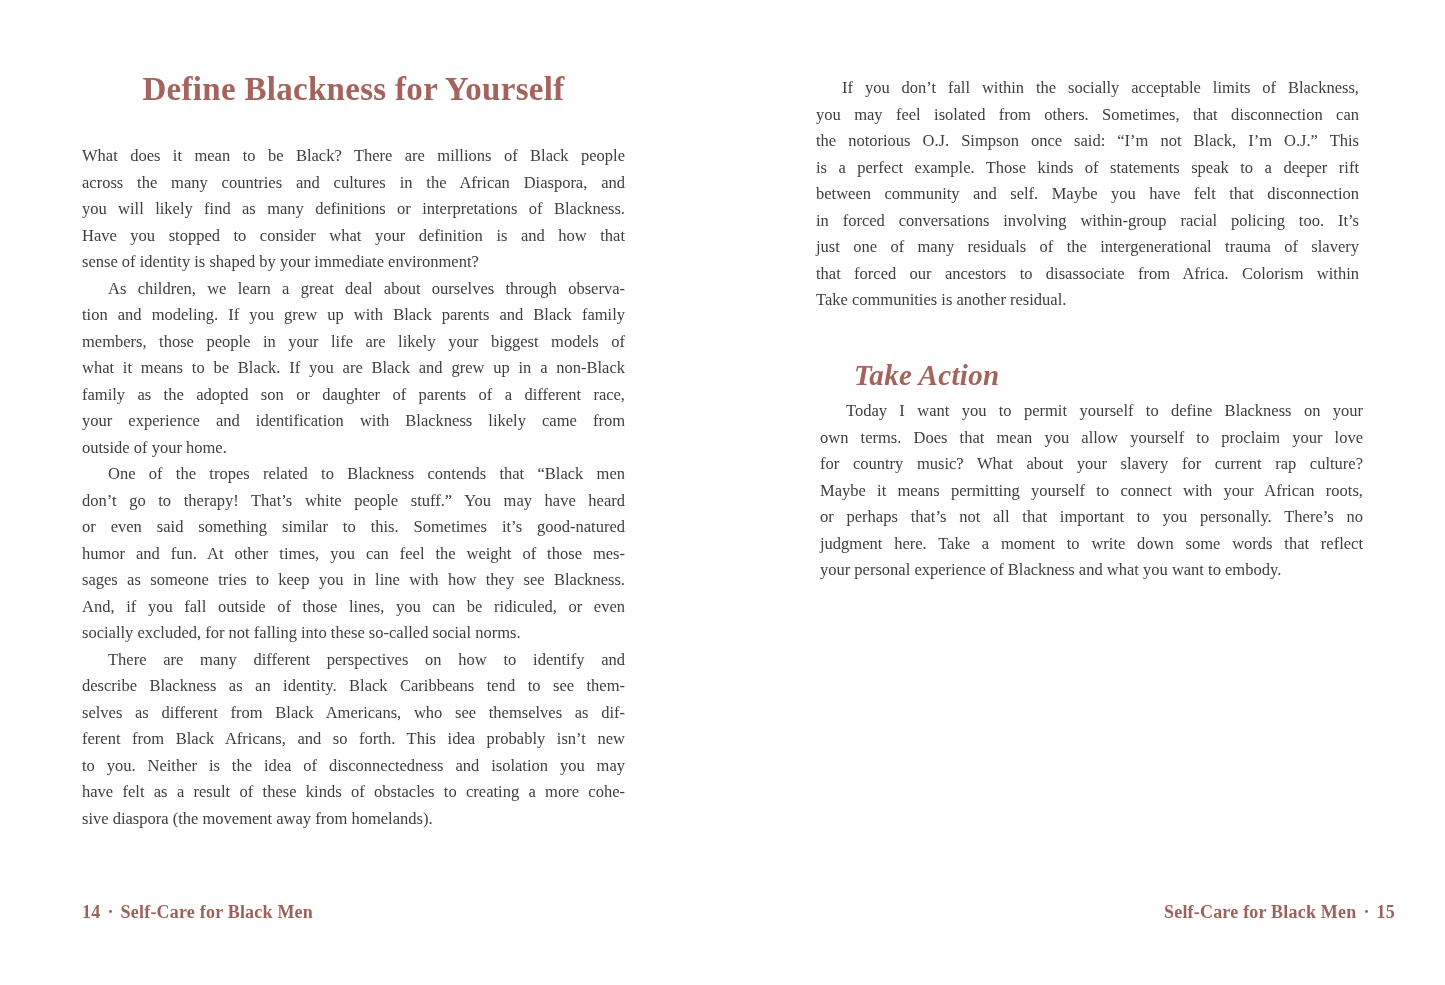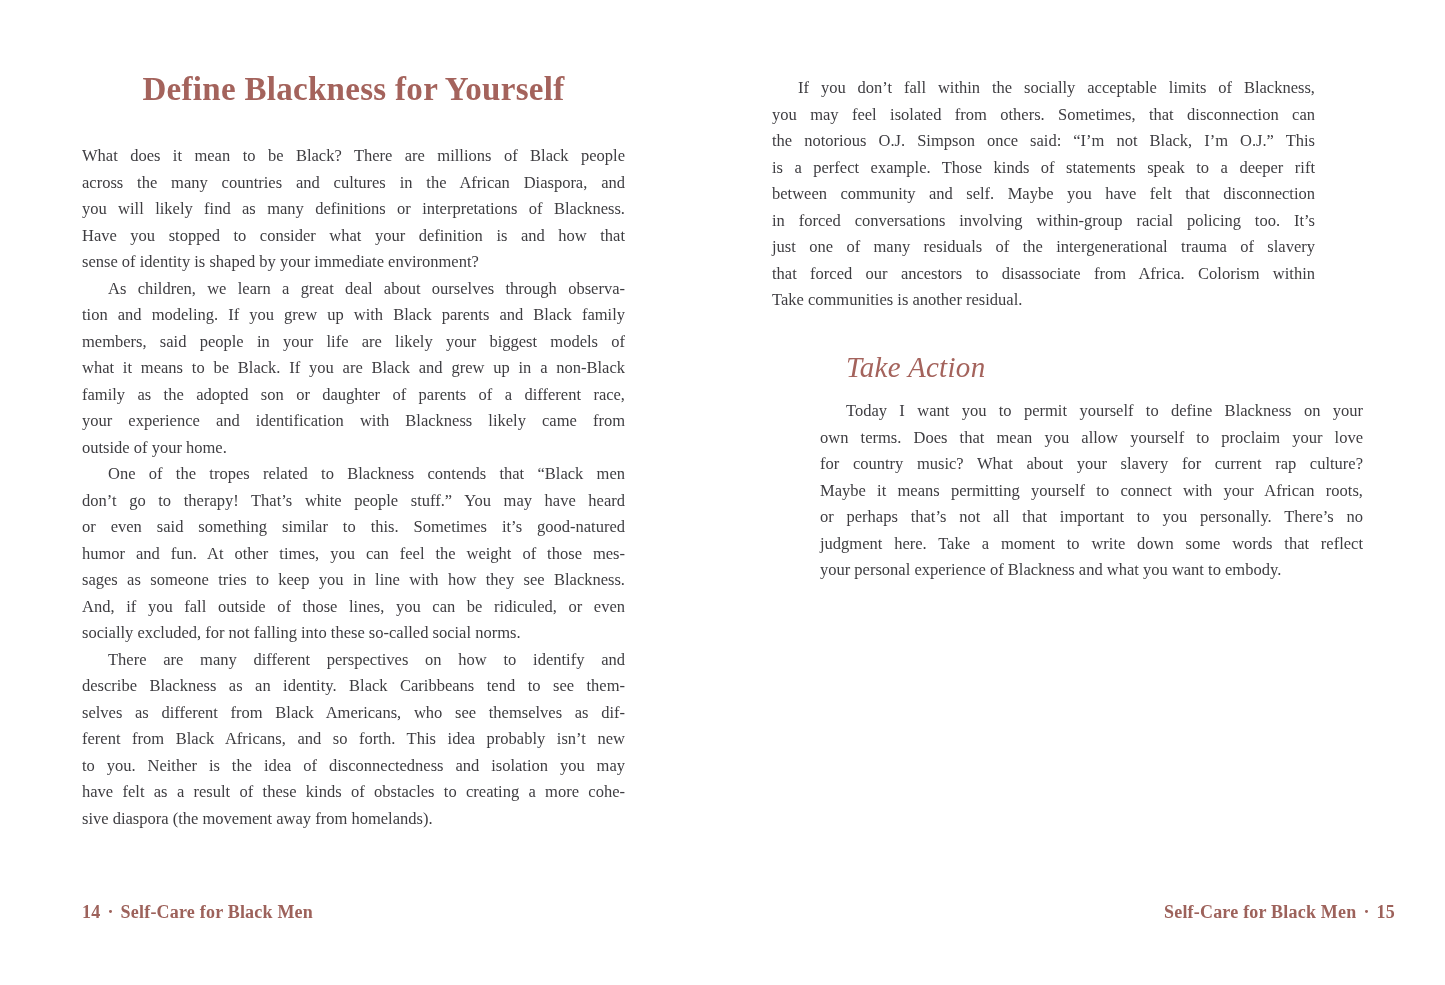--- a/index.html
+++ b/index.html
@@ -27,35 +27,35 @@
     font-size: 33px;
     line-height: 42px;
     font-weight: bold;
     letter-spacing: 0.3px;
     color: #a4635c;
   }
   .section-heading {
     position: absolute;
     left: 846px;
     top: 348px;
-    margin: 0;
+    margin: 8px;
     font-size: 29px;
     line-height: 38px;
-    font-weight: normal;
+    font-weight: bold;
     font-style: italic;
     letter-spacing: 0.3px;
     color: #a4635c;
   }
   .body-block {
     position: absolute;
     width: 543px;
     font-size: 16.5px;
   }
   #left-body      { left: 82px;  top: 143px; }
-  #right-body-top { left: 772px; top: 75px;  }
+  #right-body-top { left: 816px; top: 75px;  }
   #right-body-bot { left: 820px; top: 398px; }
   .paragraph { margin: 0; }
   .bookline {
     line-height: 26.5px;
     white-space: nowrap;
     text-align: justify;
     text-align-last: justify;
     color: #3e3d41;
   }
   .bookline.lastline {
@@ -88,21 +88,21 @@
       <div class="paragraph">
         <div class="bookline">What does it mean to be Black? There are millions of Black people</div>
         <div class="bookline">across the many countries and cultures in the African Diaspora, and</div>
         <div class="bookline">you will likely find as many definitions or interpretations of Blackness.</div>
         <div class="bookline">Have you stopped to consider what your definition is and how that</div>
         <div class="bookline lastline">sense of identity is shaped by your immediate environment?</div>
       </div>
       <div class="paragraph">
         <div class="bookline indent">As children, we learn a great deal about ourselves through observa-</div>
         <div class="bookline">tion and modeling. If you grew up with Black parents and Black family</div>
-        <div class="bookline">members, said people in your life are likely your biggest models of</div>
+        <div class="bookline">members, those people in your life are likely your biggest models of</div>
         <div class="bookline">what it means to be Black. If you are Black and grew up in a non-Black</div>
         <div class="bookline">family as the adopted son or daughter of parents of a different race,</div>
         <div class="bookline">your experience and identification with Blackness likely came from</div>
         <div class="bookline lastline">outside of your home.</div>
       </div>
       <div class="paragraph">
         <div class="bookline indent">One of the tropes related to Blackness contends that “Black men</div>
         <div class="bookline">don’t go to therapy! That’s white people stuff.” You may have heard</div>
         <div class="bookline">or even said something similar to this. Sometimes it’s good-natured</div>
         <div class="bookline">humor and fun. At other times, you can feel the weight of those mes-</div>

